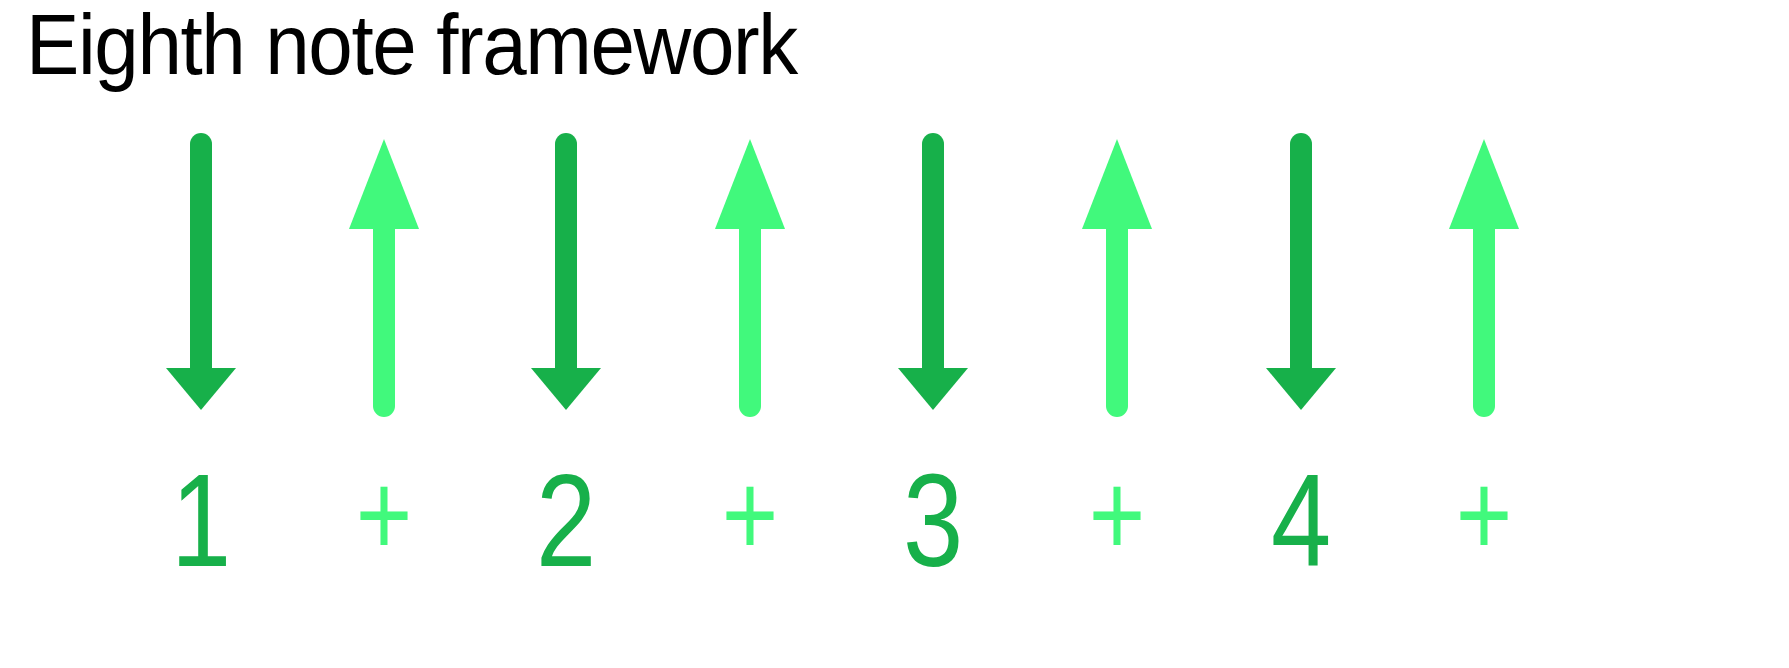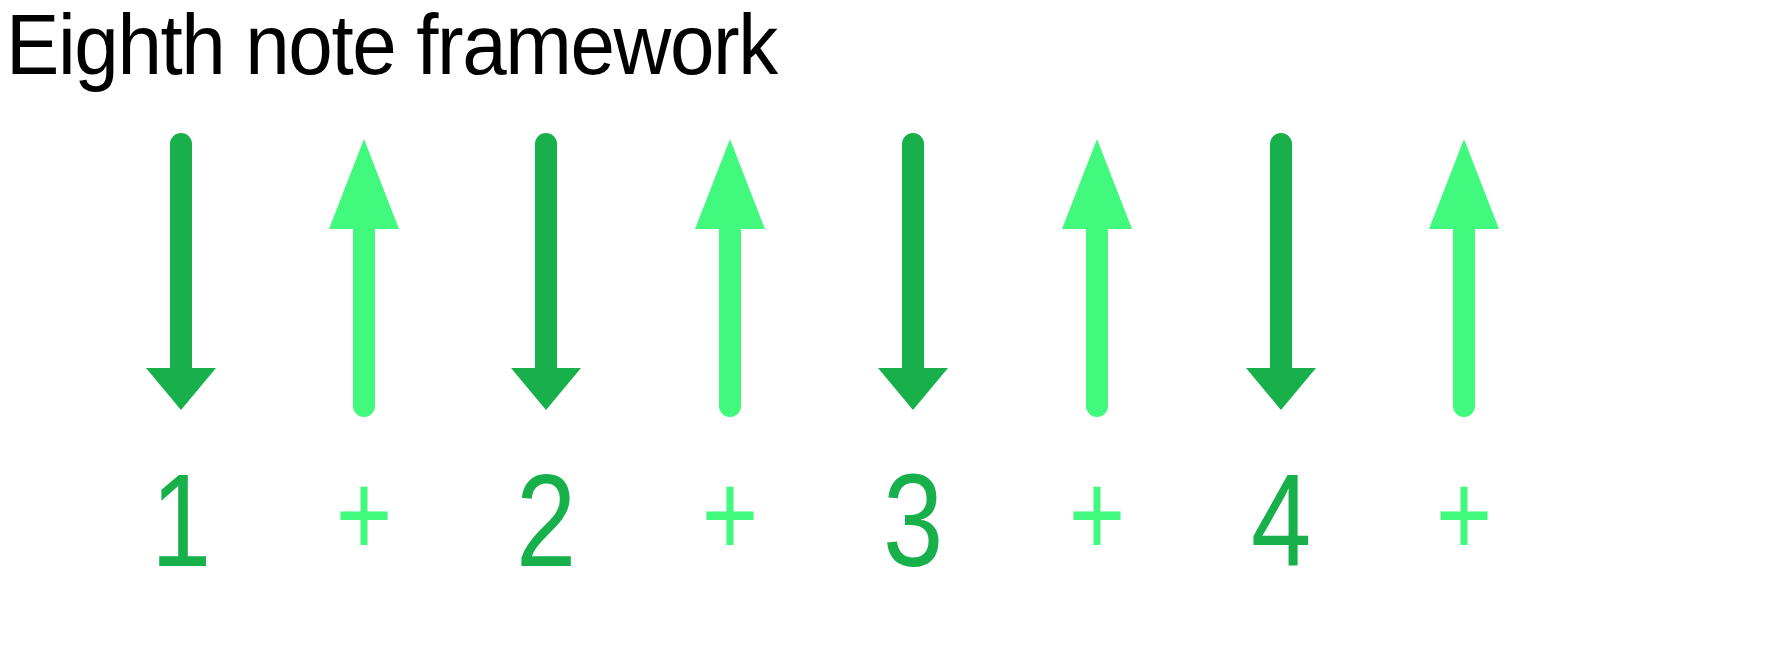--- a/index.html
+++ b/index.html
@@ -10,20 +10,21 @@
   }
   body {
     font-family: "Liberation Sans", "DejaVu Sans", sans-serif;
   }
   #stage {
     position: relative;
     width: 1721px;
     height: 668px;
     background: #ffffff;
     overflow: hidden;
+    margin-left: 20px;
   }
 
   
   #title {
     position: absolute;
     left: 6px;
     top: -6px;
     font-family: "Liberation Sans Narrow", "Liberation Sans", "DejaVu Sans", sans-serif;
     font-size: 86px;
     line-height: 100px;

